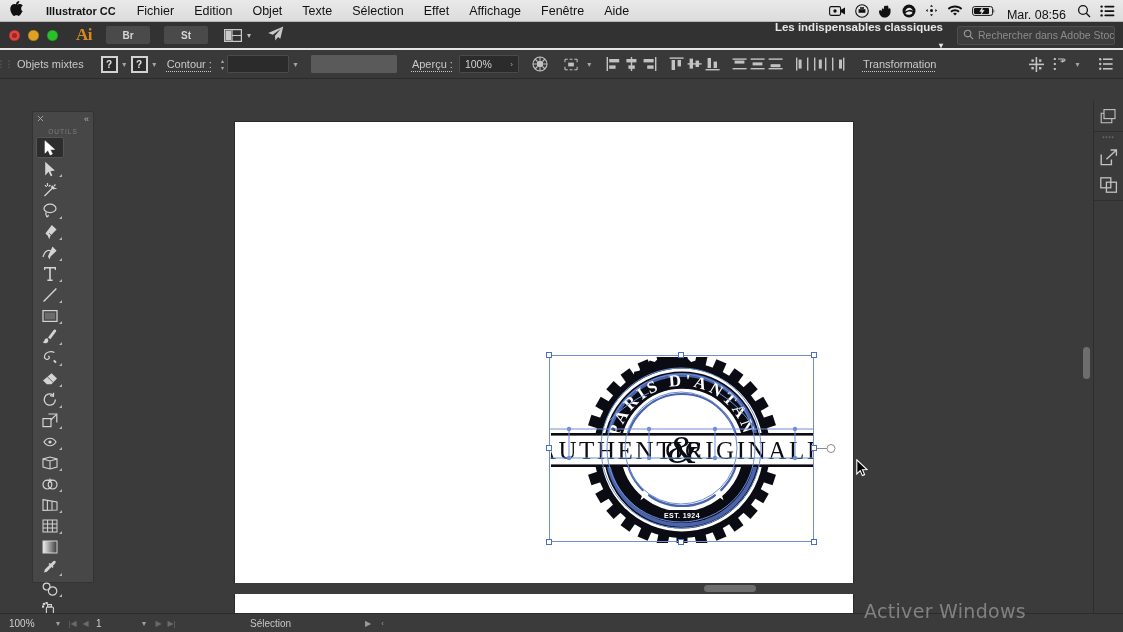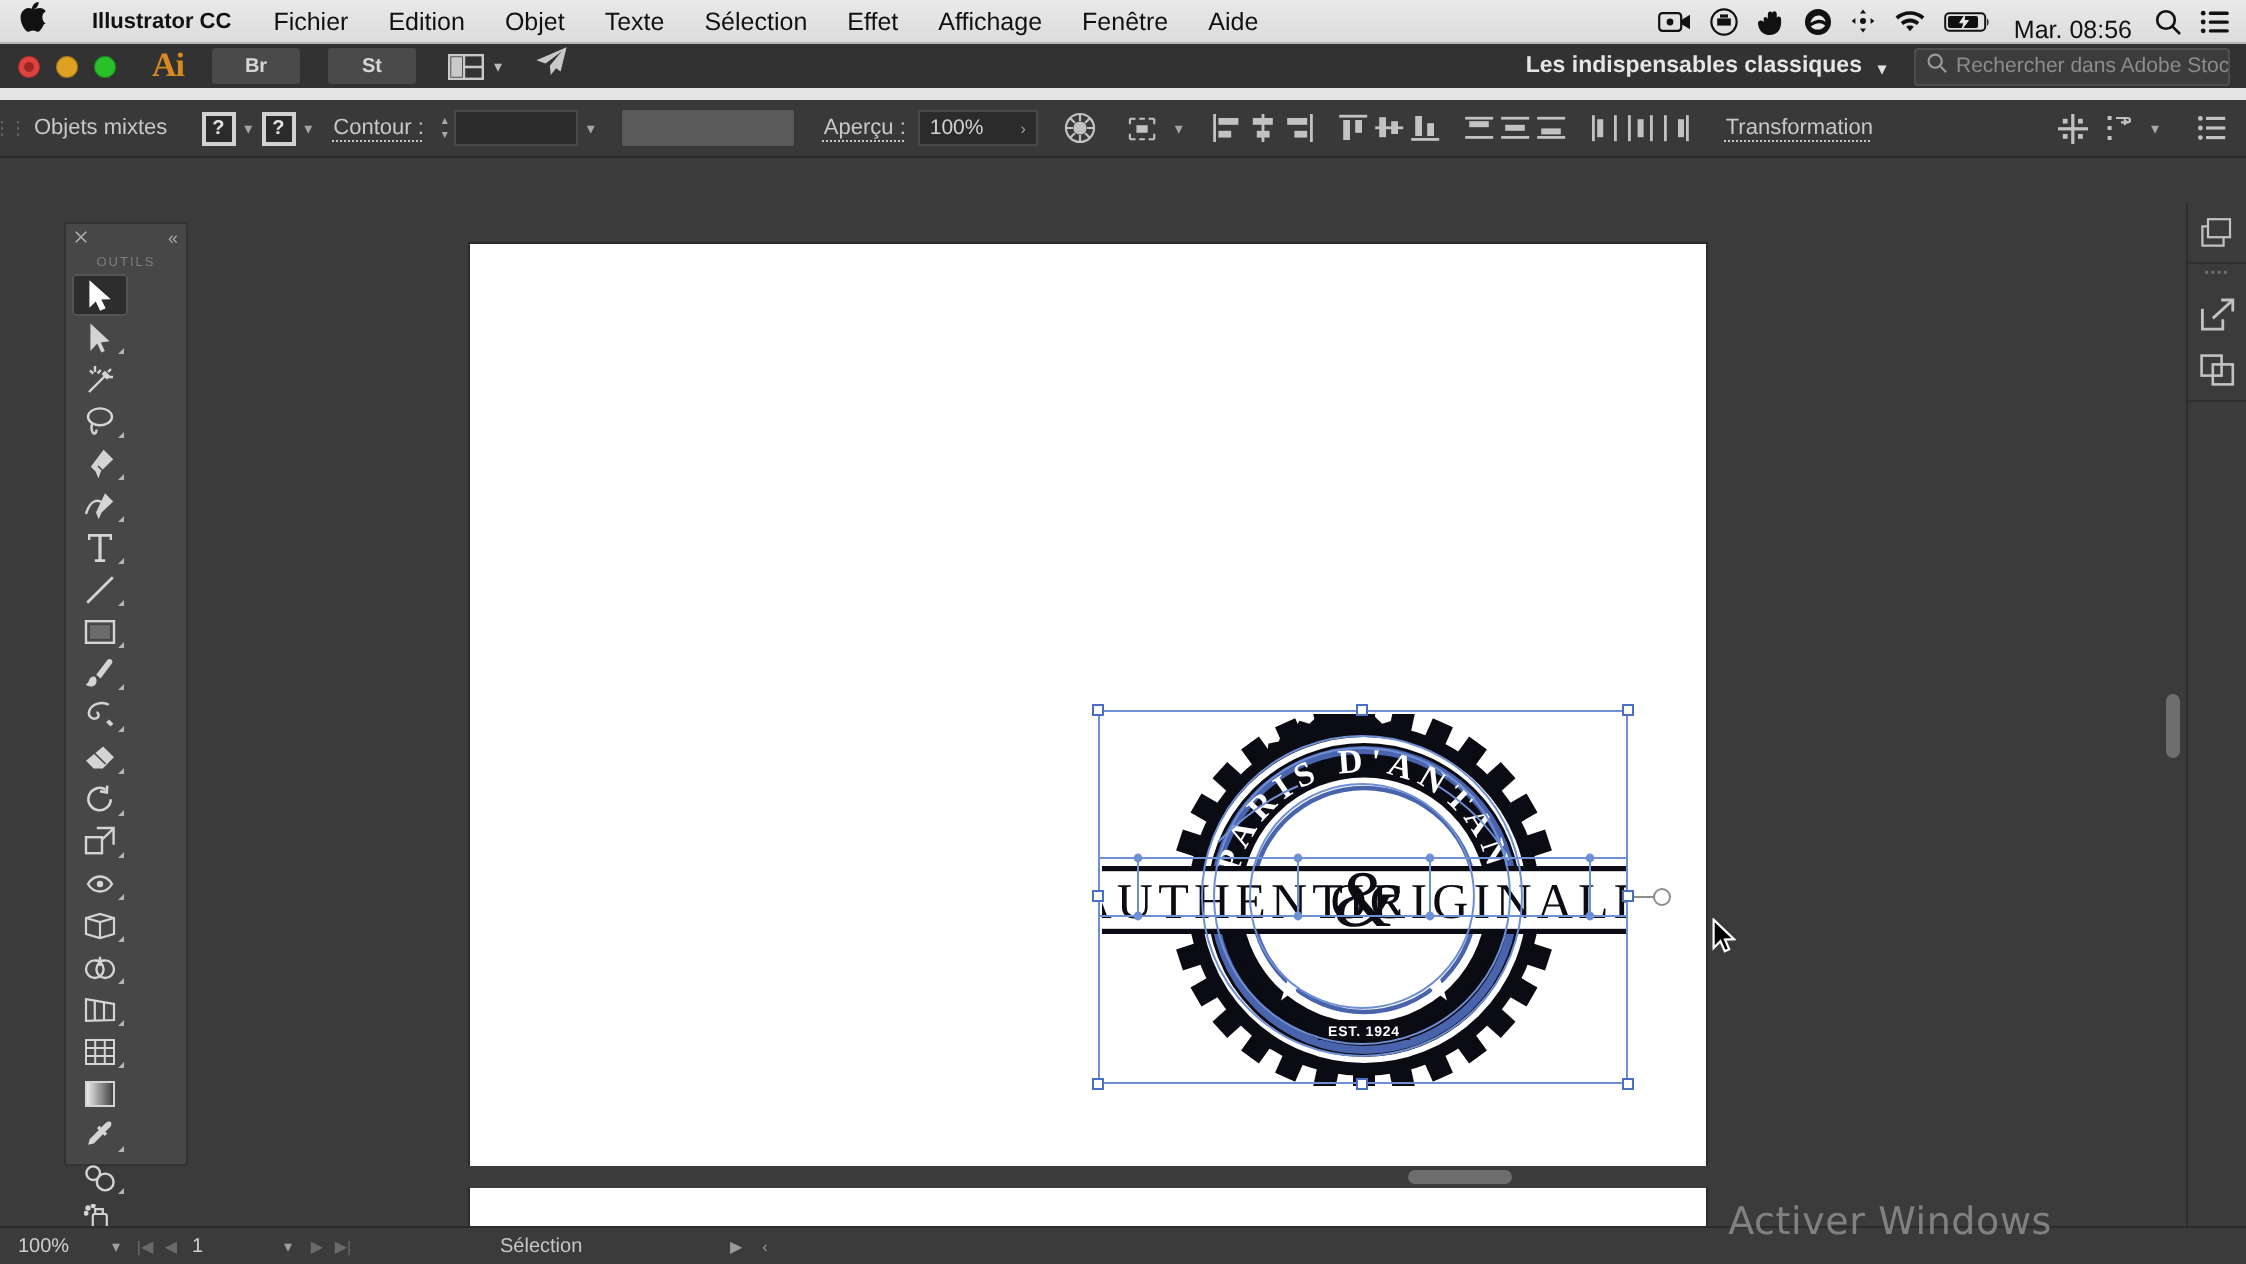--- a/index.html
+++ b/index.html
@@ -23,42 +23,42 @@
   .mac-app-name { font-weight: bold; padding: 0 11px; font-size: 11px; }
   .mac-menu { padding: 0 10px; font-size: 12.5px; white-space: nowrap; }
   .mac-right { margin-left: auto; display: flex; align-items: flex-end; padding-right: 8px; gap: 9px; }
   .mac-right .mi { display: flex; align-items: center; justify-content: center; height: 22px; }
   .mac-clock { font-size: 12.5px; padding: 0 2px; white-space: nowrap; }
 
   
   .appbar {
     position: absolute; top: 22px; left: 0; width: 1123px; height: 28px;
     background: #323232; display: flex; align-items: center;
-    border-bottom: 6px solid #e5e5e5;
+    border-bottom: 2px solid #e5e5e5;
   }
   .traffic { display: flex; align-items: center; gap: 8px; padding-left: 9px; }
   .tl { width: 11px; height: 11px; border-radius: 50%; }
   .tl.r { background: #e0443e; box-shadow: inset 0 0 0 0.5px rgba(0,0,0,.28); }
   .tl.r::after { content:""; display:block; width:5px; height:5px; border-radius:50%; background:#9c2723; margin:3px auto; }
   .tl.y { background: #dea123; box-shadow: inset 0 0 0 0.5px rgba(0,0,0,.28); }
   .tl.g { background: #2ac02a; box-shadow: inset 0 0 0 0.5px rgba(0,0,0,.28); }
   .ai-logo {
     margin-left: 18px; font-size: 17px; font-weight: bold; color: #d8891f;
     font-family: "Liberation Serif", serif; letter-spacing: -0.5px;
   }
   .appbtn {
     margin-left: 14px; width: 44px; height: 18px; border-radius: 2px;
     background: #4a4a4a; color: #d6d6d6; font-size: 10px; font-weight: bold;
     display: flex; align-items: center; justify-content: center;
   }
   .arrange { margin-left: 16px; display: flex; align-items: center; gap: 5px; color: #bbb; }
   .rocket { margin-left: 16px; color: #c9c9c9; }
   .ws-selector {
     margin-left: auto; display: flex; align-items: flex-end; gap: 8px;
-    color: #e6e6e6; font-size: 11.5px; font-weight: bold;
+    color: #e6e6e6; font-size: 11.5px; font-weight: bold; flex-direction: column;
   }
   .stock-search {
     margin-left: 14px; margin-right: 8px; width: 158px; height: 19px;
     background: #3c3c3c; border: 1px solid #4e4e4e; border-radius: 2px;
     display: flex; align-items: center; gap: 4px; padding: 0 5px;
     color: #8c8c8c; font-size: 10.5px; white-space: nowrap; overflow: hidden;
   }
 
   
   .ctrlbar {

